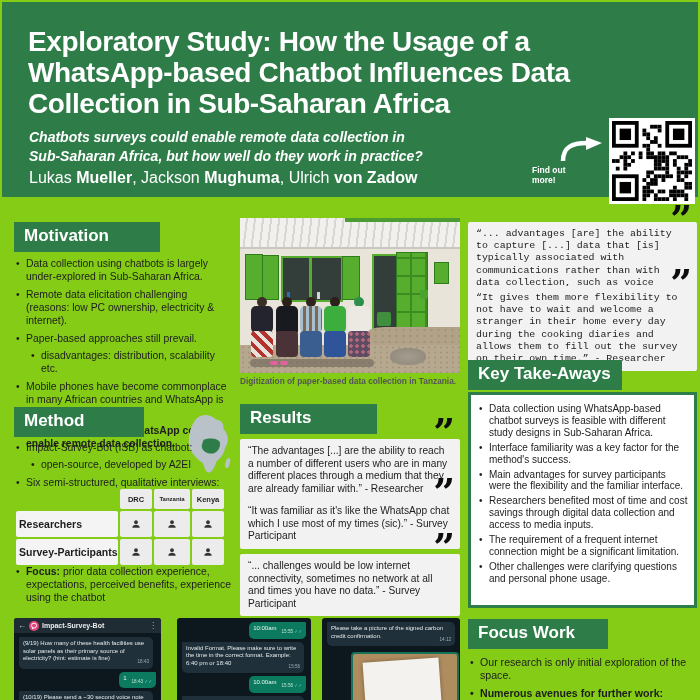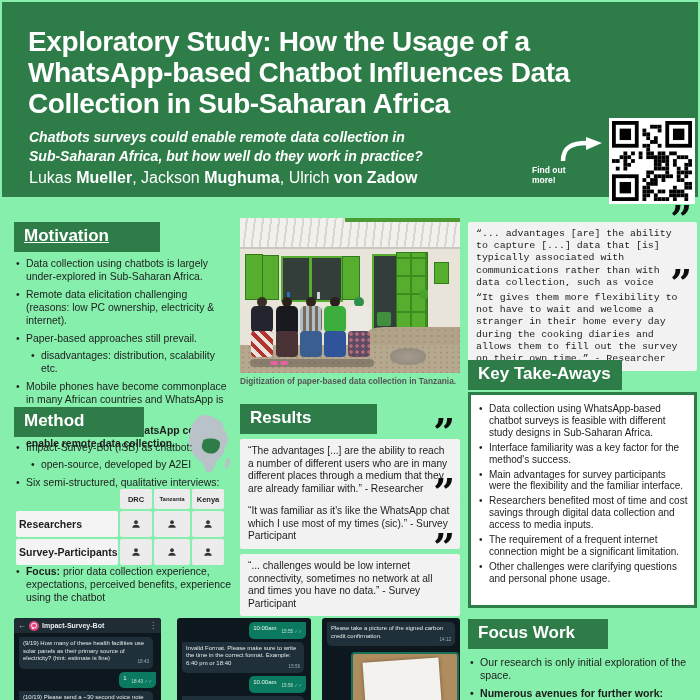--- a/index.html
+++ b/index.html
@@ -1,16 +1,16 @@
 <!DOCTYPE html>
 <html><head>
 <meta charset="utf-8">
 <style>
   html,body{margin:0;padding:0;background:#fff;}
-  #poster{position:relative;width:700px;height:700px;background:#86efac;overflow:hidden;
+  #poster{position:relative;width:700px;height:700px;background:#84cc16;overflow:hidden;
           font-family:"Liberation Sans","DejaVu Sans",sans-serif;color:#1d1d1d;}
   
   #header{position:absolute;left:2px;top:2px;width:696px;height:195px;background:#2E7D49;}
   .title{position:absolute;left:26px;top:24px;color:#fff;font-weight:700;font-size:28px;line-height:31px;letter-spacing:-0.4px;}
   .subtitle{position:absolute;left:27px;top:126px;color:#fff;font-style:italic;font-weight:600;font-size:14px;line-height:19px;}
   .authors{position:absolute;left:27px;top:167px;color:#fff;font-size:16px;}
   .fom-arrow{position:absolute;left:556px;top:134px;}
   .fom-text{position:absolute;left:530px;top:163px;width:50px;color:#fff;font-size:8.5px;font-weight:700;line-height:10px;}
   .qr{position:absolute;left:607px;top:116px;width:86px;height:86px;background:#fff;display:flex;align-items:center;justify-content:center;}
   
@@ -231,21 +231,21 @@
           <rect x="53.33333333333333" y="0" width="26.666666666666664" height="26.666666666666664" fill="#000"></rect>
           <rect x="57.14285714285714" y="3.8095238095238093" width="19.047619047619047" height="19.047619047619047" fill="#fff"></rect>
           <rect x="60.95238095238095" y="7.619047619047619" width="11.428571428571427" height="11.428571428571427" fill="#000"></rect>
           <rect x="0" y="53.33333333333333" width="26.666666666666664" height="26.666666666666664" fill="#000"></rect>
           <rect x="3.8095238095238093" y="57.14285714285714" width="19.047619047619047" height="19.047619047619047" fill="#fff"></rect>
           <rect x="7.619047619047619" y="60.95238095238095" width="11.428571428571427" height="11.428571428571427" fill="#000"></rect>
         </svg>
     </div>
   </header>
 
-  <div class="sec-h" id="motivation-h" style="left:14px;top:222px;width:146px;text-decoration:underline;">Motivation</div>
+  <div class="sec-h" id="motivation-h" style="left:14px;top:222px;width:146px;">Motivation</div>
   <ul class="blist abs" style="left:14px;top:257px;width:219px;" id="motivation-list">
     <li class="l1">Data collection using chatbots is largely under-explored in Sub-Saharan Africa.</li>
     <li class="l1">Remote data elicitation challenging (reasons: low PC ownership, electricity &amp; internet).</li>
     <li class="l1">Paper-based approaches still prevail.</li>
     <li class="l2">disadvantages: distribution, scalability etc.</li>
     <li class="l1">Mobile phones have become commonplace in many African countries and WhatsApp is widely used.</li>
     <li class="l1 bold">Chatbots surveys in WhatsApp could enable remote data collection.</li>
   </ul>
 
   <div class="sec-h" id="method-h" style="left:14px;top:407px;width:130px;">Method</div>

